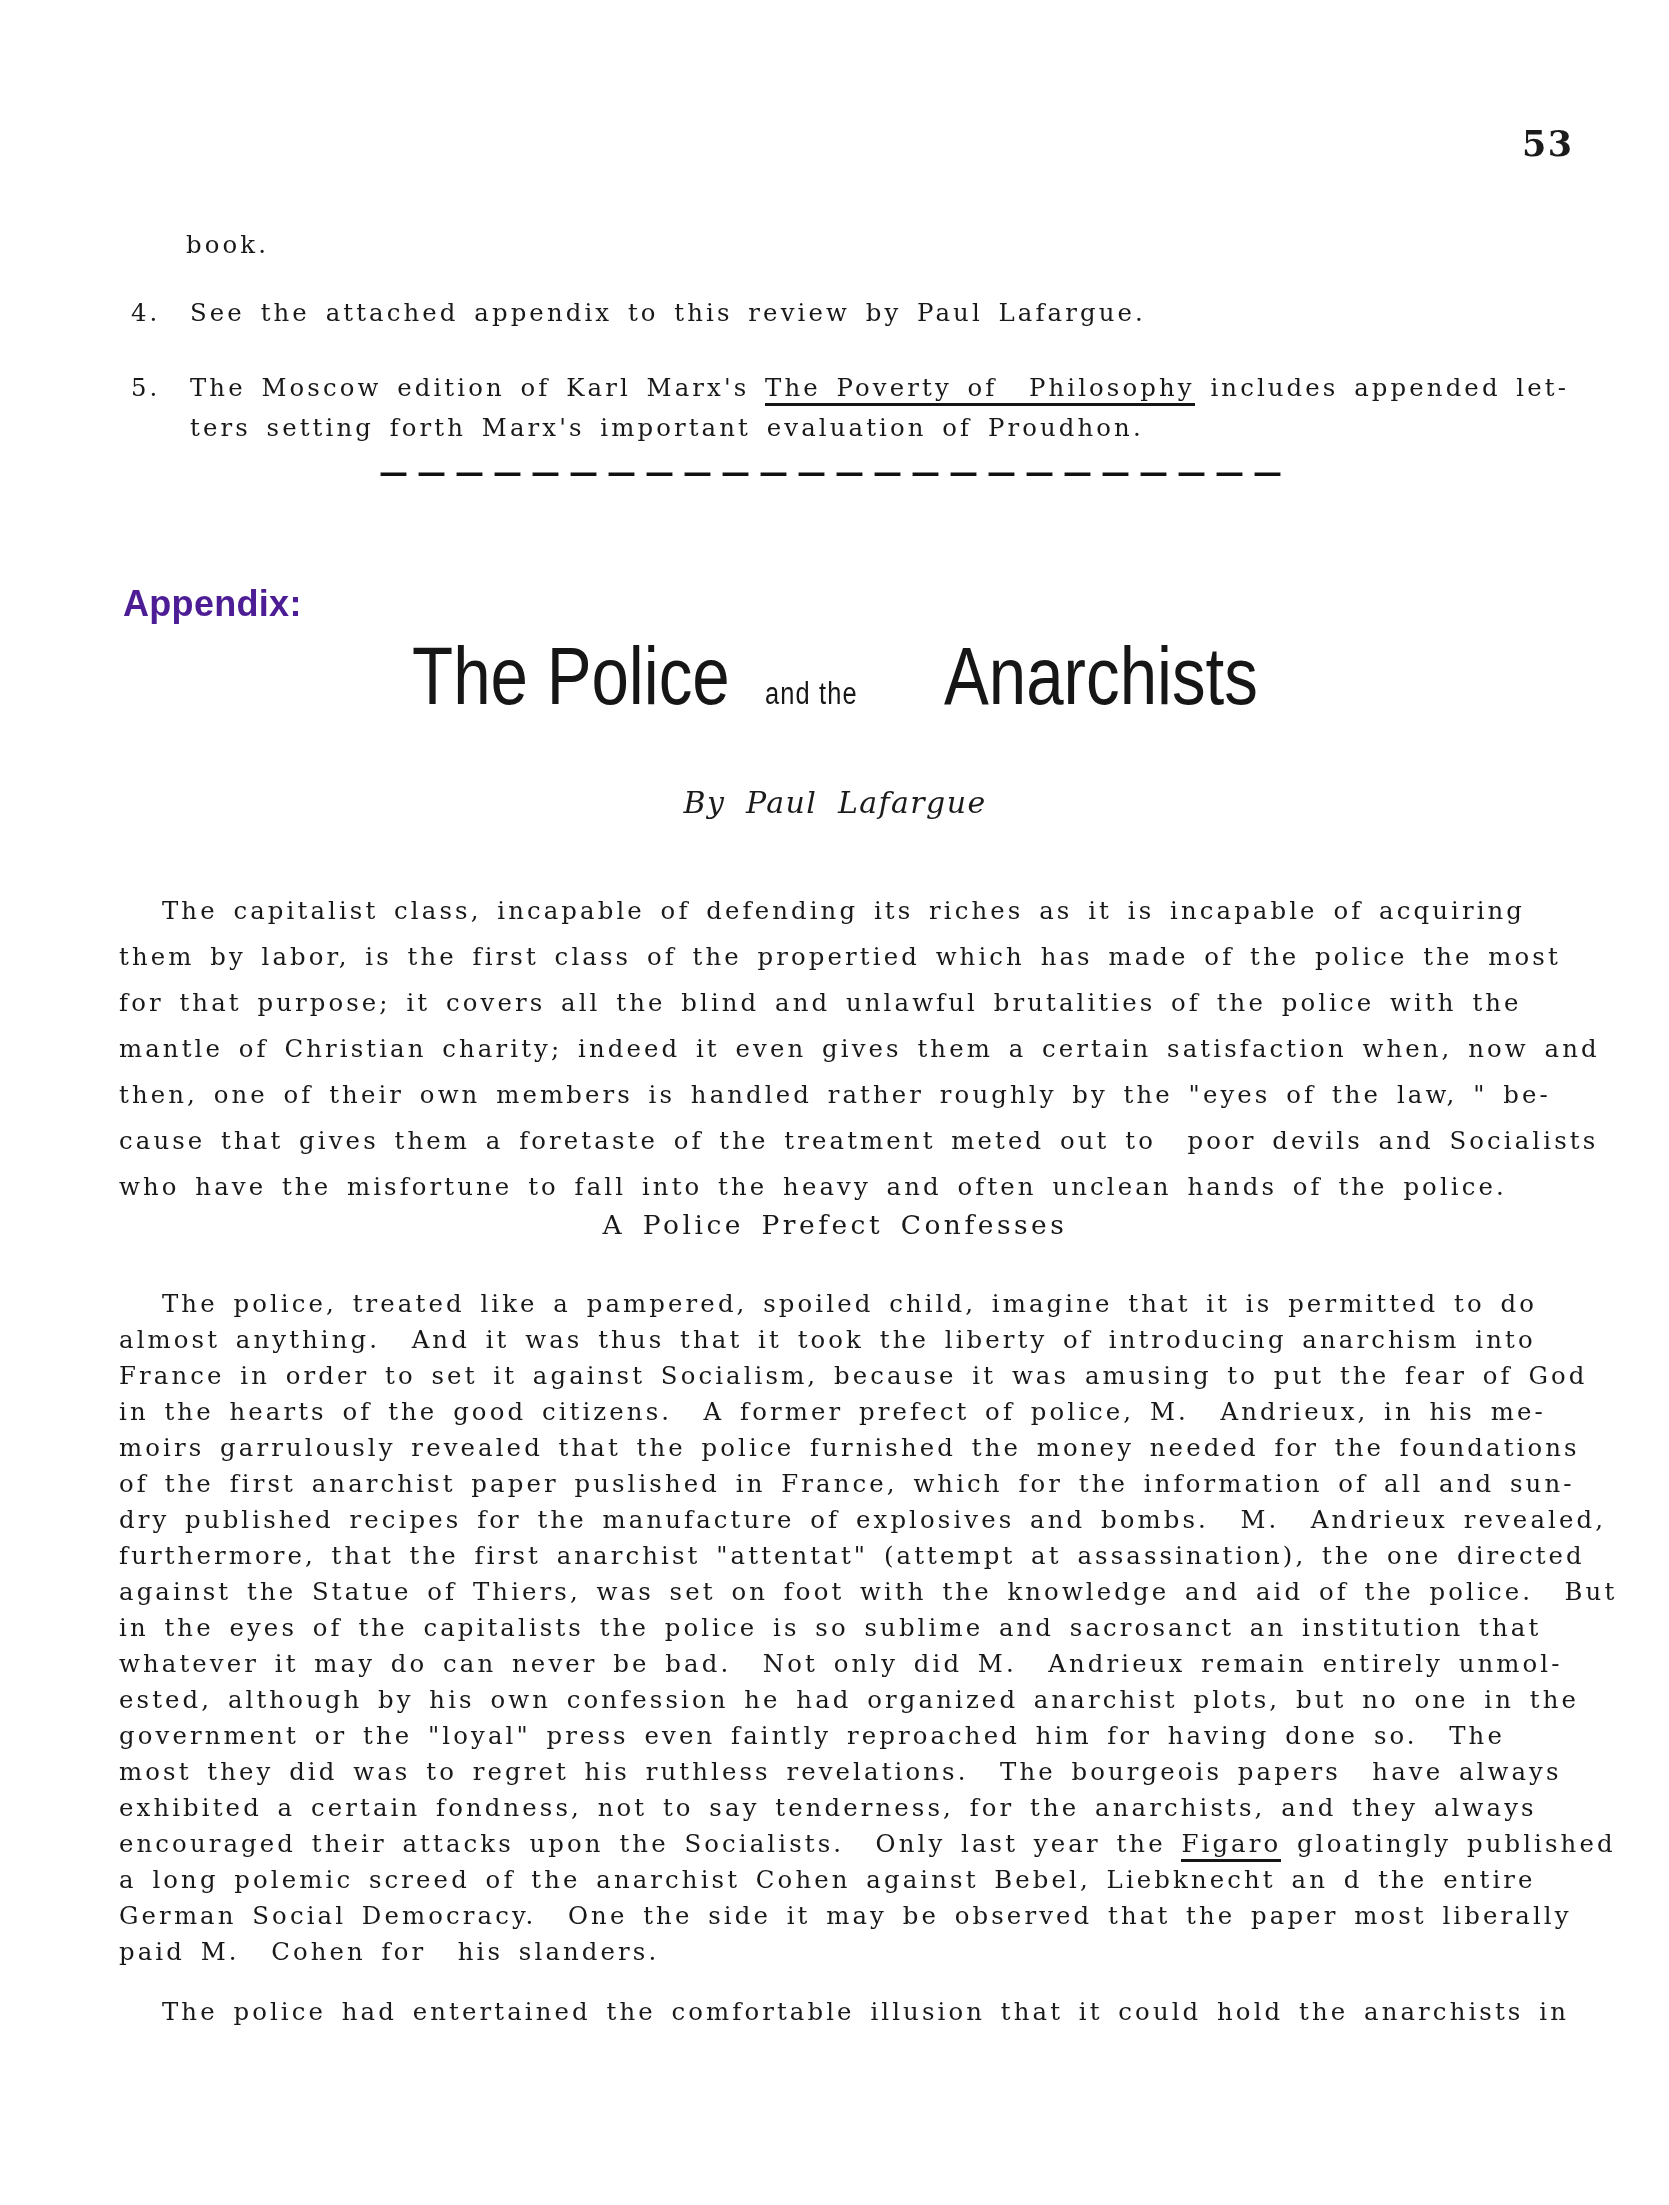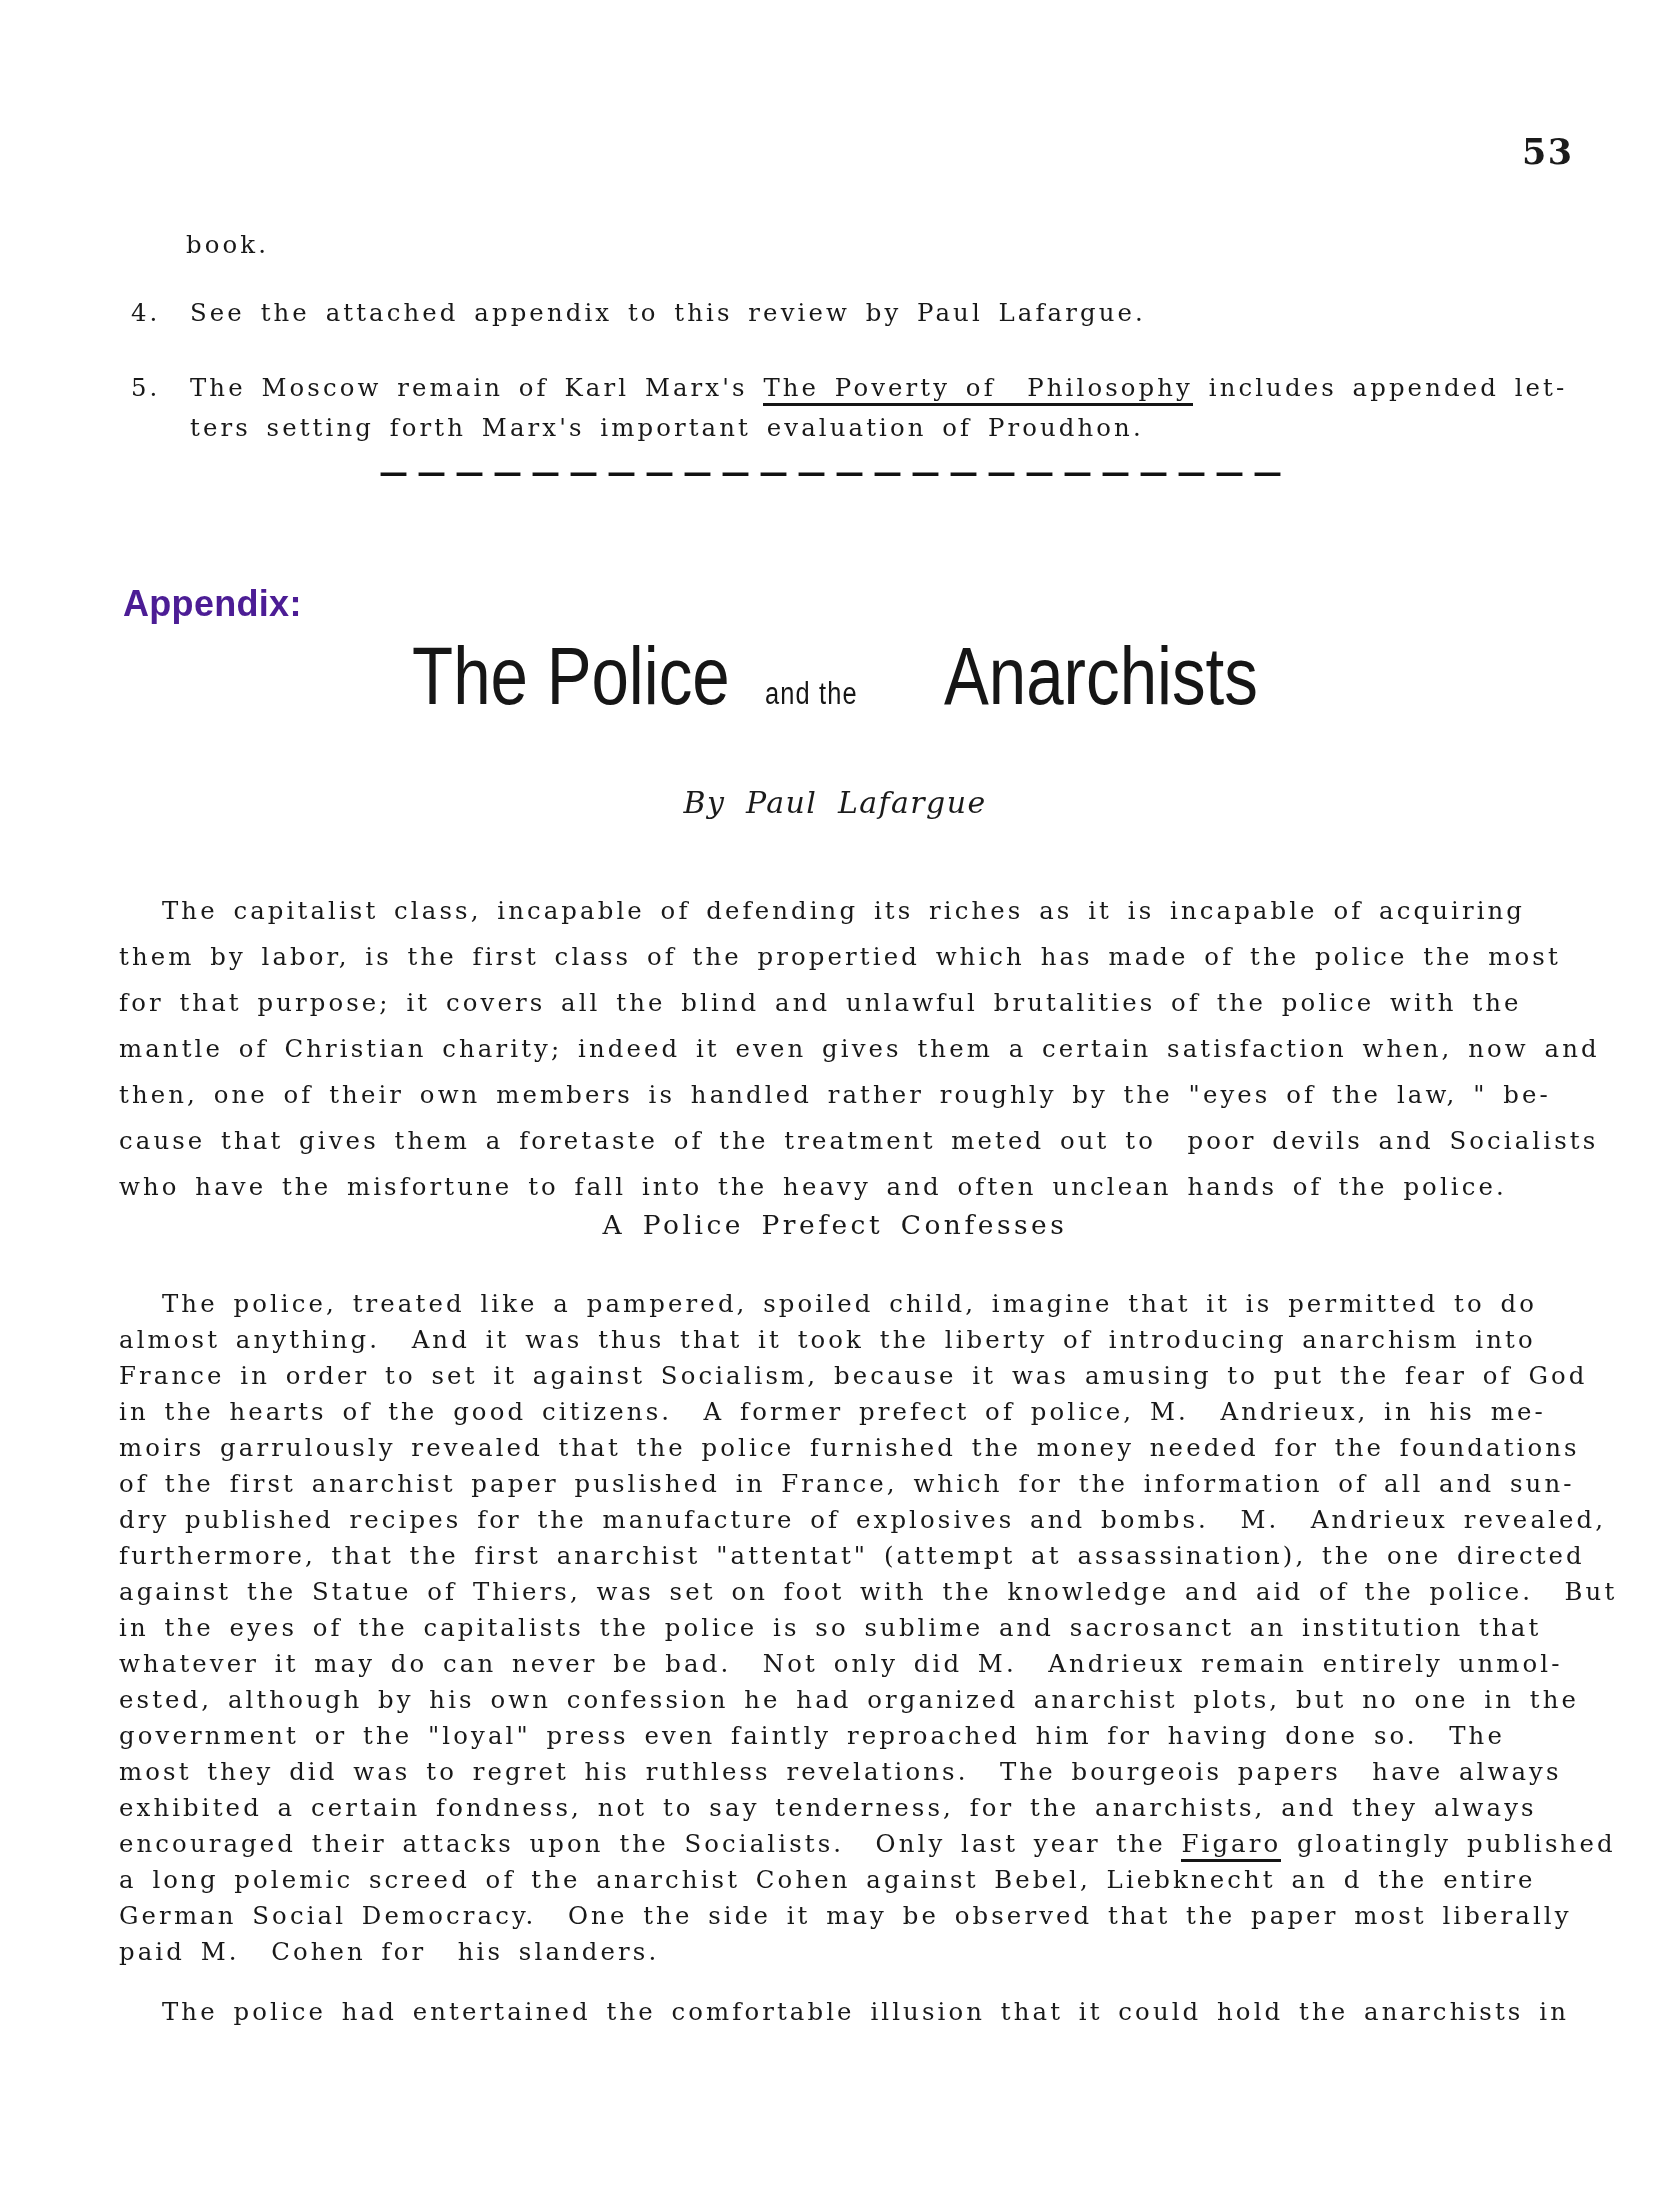--- a/index.html
+++ b/index.html
@@ -33,21 +33,20 @@
     padding-bottom: 1.4px;
   }
 
   .page-number {
     position: absolute;
     top: 123px;
     left: 1522px;
     font-size: 35px;
     font-weight: bold;
     letter-spacing: 1.4px;
-    margin-top: 8px;
   }
 
   .fn-stub {
     position: absolute;
     top: 230px;
     left: 186px;
   }
   .footnote {
     position: absolute;
     left: 131px;
@@ -147,21 +146,21 @@
   <div class="footnote body-text" id="footnote-4">
     <div class="fn-number">4.</div>
     <div class="fn-lines">
         <div class="line">See the attached appendix to this review by Paul Lafargue.</div>
       </div>
   </div>
 
   <div class="footnote body-text" id="footnote-5">
     <div class="fn-number">5.</div>
     <div class="fn-lines">
-        <div class="line"><span>The Moscow remain of Karl Marx's </span><span class="u">The Poverty of  Philosophy</span><span> includes appended let-</span></div>
+        <div class="line"><span>The Moscow edition of Karl Marx's </span><span class="u">The Poverty of  Philosophy</span><span> includes appended let-</span></div>
         <div class="line">ters setting forth Marx's important evaluation of Proudhon.</div>
       </div>
   </div>
 
   <div class="separator">————————————————————————</div>
 
   <div class="appendix-label">Appendix:</div>
 
   <div class="article-title">
     <span class="title-big">The Police</span>

